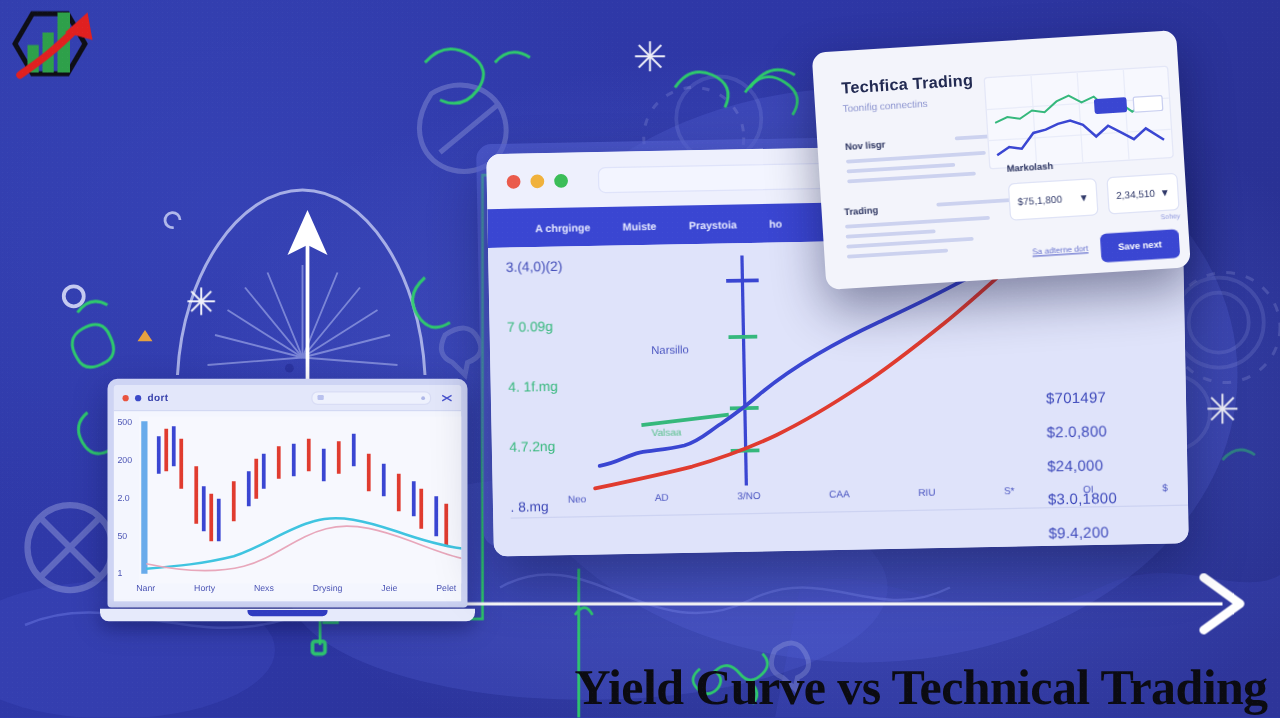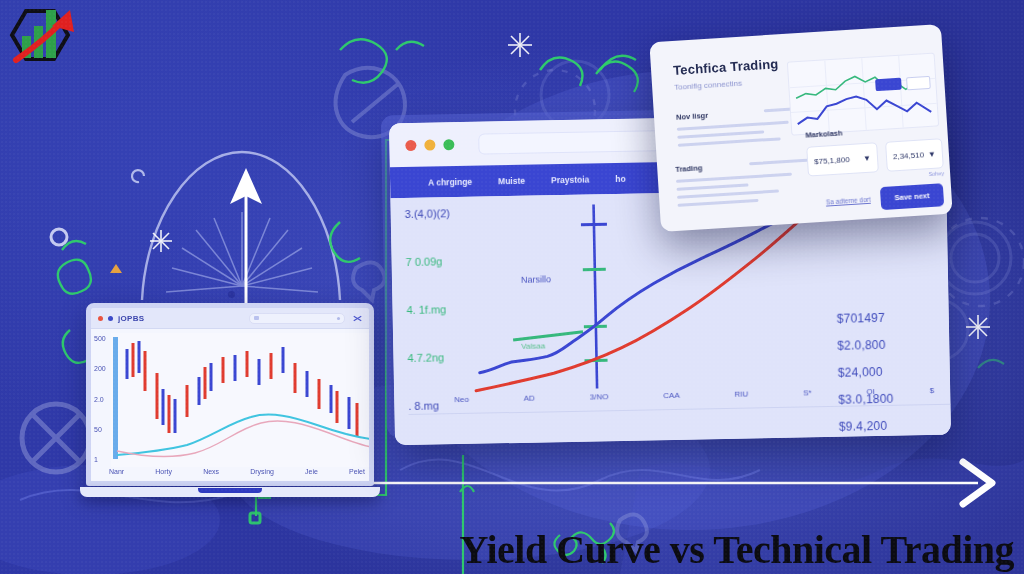--- a/index.html
+++ b/index.html
@@ -244,21 +244,21 @@
     <path d="M66,8 L70,30 L48,24 Z" fill="#e02020"></path>
   </svg>
 
   <div id="laptop">
     <div class="lt-cam"></div>
     <div class="lt-screen">
 
       <div class="lt-topbar">
         <div class="lt-dot-r"></div>
         <div class="lt-dot-b"></div>
-        <div class="lt-title">jOPBS</div>
+        <div class="lt-title">dort</div>
         <div class="lt-search">
           <div class="sq"></div>
           <div class="dot"></div>
         </div>
         <svg class="lt-ico" viewBox="0 0 12 12">
           <path d="M1,9 L11,3 M1,3 L11,9" stroke="#4a55cf" stroke-width="1.4" fill="none"></path>
         </svg>
       </div>
 
       <div class="lt-body">

